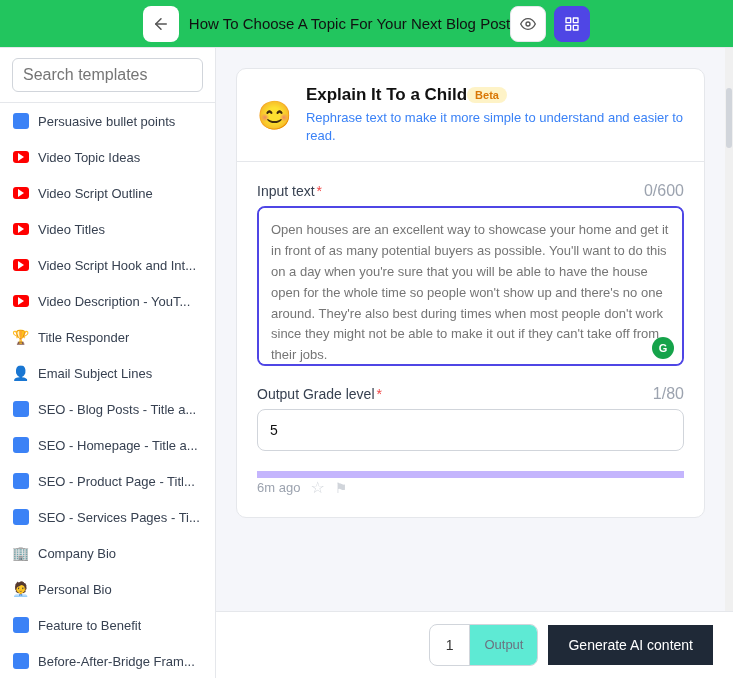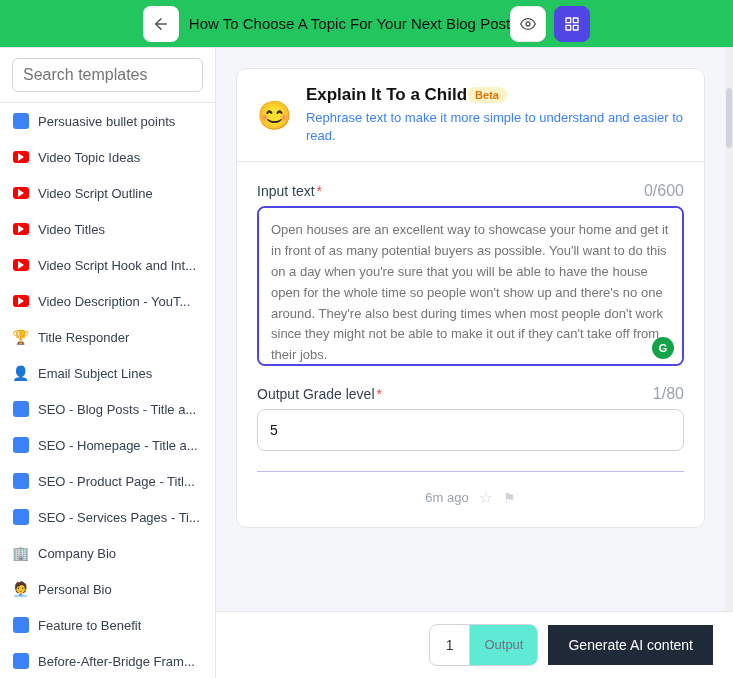--- a/index.html
+++ b/index.html
@@ -272,21 +272,21 @@
             <div>
               <div class="field-label-row">
                 <span class="field-label">
                   <span>Output Grade level</span><span class="required">*</span>
                 </span>
                 <span class="field-counter">1/80</span>
               </div>
               <input type="text" class="grade-input" value="5" style="">
             </div>
 
-            <div class="history-row" style="padding:16px 0 0 0; border-top: 1px solid #c4b5fd; margin-top: 4px; justify-content: center;">
+            <div class="history-row" style="padding:0 0 0 0; border-top: 7px solid #c4b5fd; margin-top: 4px;">
               <span>6m ago</span>
               <span style="color:#d1d5db; font-size:16px; cursor:pointer;">☆</span>
               <span style="color:#d1d5db; font-size:14px; cursor:pointer;">⚑</span>
             </div>
           </div>
         </div>
 
       </div>
 
       <div class="scrollbar-track">

